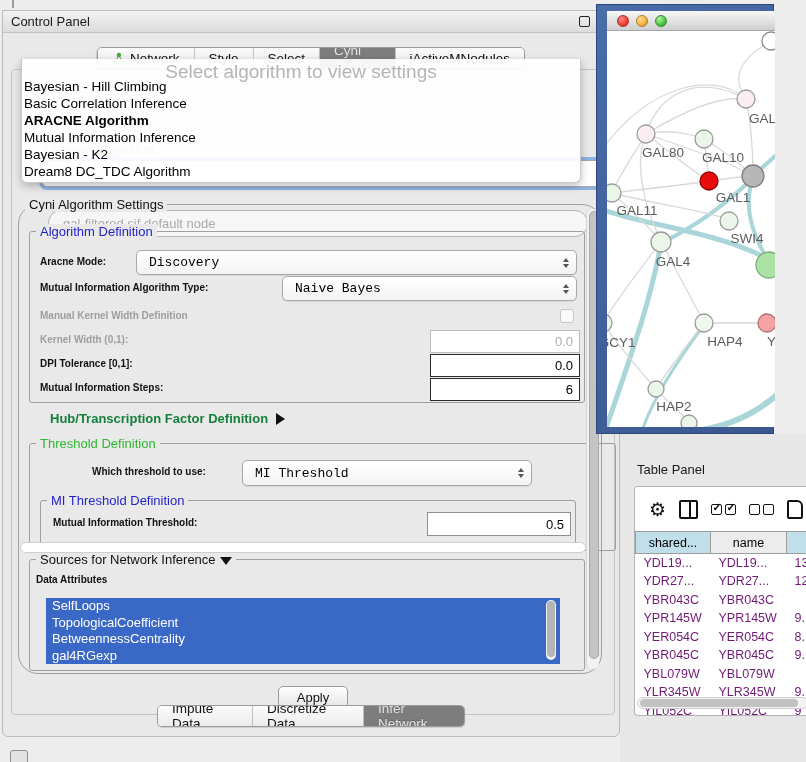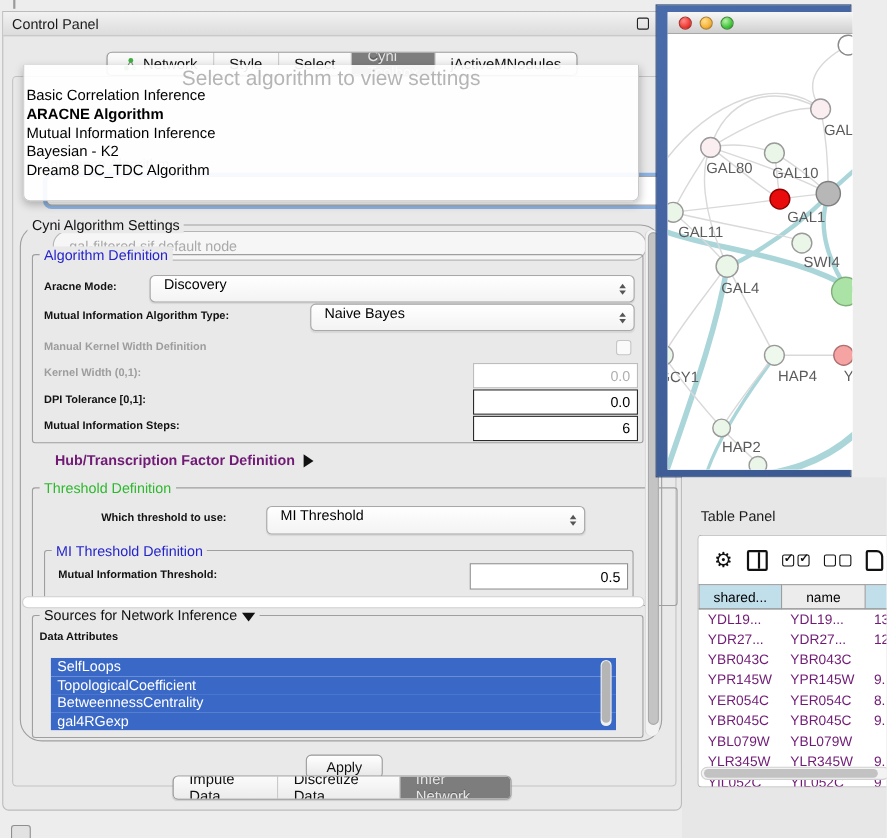--- a/index.html
+++ b/index.html
@@ -56,34 +56,34 @@
 
   #cyni-group { left:6px; top:134px; width:584px; height:470px;border-radius:20px; }
   #algdef-group { left:10px; top:26px; width:556px; height:172px; }
   #thr-group { left:10px; top:238px; width:587px; height:108px; }
   #mithr-group { left:10px; top:56px; width:536px; height:46px; }
   #src-group { left:10px; top:354px; width:556px; height:112px; }
 
   .lbl { position:absolute; font-size:10px; color:#111; font-weight:bold; white-space:nowrap; }
   .lbl.dim { color:#9d9d9d; font-weight:bold; }
   .combo { position:absolute; background:linear-gradient(#ffffff,#f3f3f3); border:1px solid #a8a8a8;
-    border-radius:5px; display:flex; align-items:flex-start; font-size:13px; color:#000;
-    padding:0 22px 0 12px; box-shadow:0 1px 1px rgba(0,0,0,.08); }
+    border-radius:5px; display:flex; align-items:center; font-size:13px; color:#000;
+    padding:0 22px 0 12px; box-shadow:0 1px 1px rgba(0,0,0,.08);font-family:Liberation Mono, monospace; }
   .combo .arrows { position:absolute; right:7px; top:50%; transform:translateY(-50%);
     display:flex; flex-direction:column; gap:2px; }
   .combo .arrows i { width:0; height:0; border-left:3.5px solid transparent; border-right:3.5px solid transparent; }
   .combo .arrows i.up { border-bottom:4px solid #555; }
   .combo .arrows i.dn { border-top:4px solid #555; }
   .field { position:absolute; background:#fff; font-size:13px; display:flex; align-items:center;
     justify-content:flex-end; padding:0 6px; }
   .field.enabled { border:1px solid #2b2b2b; color:#000; }
   .field.disabled { border:1px solid #bdbdbd; color:#b0b0b0; }
   .checkbox { position:absolute; width:14px; height:14px; border:1px solid #c6c6c6; border-radius:3px; background:#fafafa; }
 
-  .hub-row { position:absolute; left:10px; top:206px; font-size:13px; font-weight:bold; color:#701a75;
+  .hub-row { position:absolute; left:10px; top:206px; font-size:13px; font-weight:bold; color:#15803d;
     display:flex; align-items:center; gap:8px;padding-left:21px; }
   .tri-right { width:0; height:0; border-top:6px solid transparent; border-bottom:6px solid transparent; border-left:9px solid #111; }
   .tri-down { display:inline-block; width:0; height:0; border-left:6px solid transparent; border-right:6px solid transparent; border-top:8px solid #111; vertical-align:middle; margin-left:4px; }
 
   .attr-list { position:absolute; left:16px; top:38px; width:514px; height:66px; background:#fff; overflow:hidden; }
   .attr-item { background:#3a68c6; color:#fff; font-size:13px; height:16.5px; line-height:16.5px; padding-left:6px; }
   .list-vscroll { position:absolute; right:2px; top:2px; width:10px; height:60px; background:#f0f0f0; border-radius:5px; }
   .list-vscroll .thumb { position:absolute; left:1px; top:1px; width:8px; height:56px; background:#b5b5b5; border-radius:4px; }
 
   .main-vscroll { position:absolute; right:2px; top:4px; width:13px; height:460px; background:#f2f2f2;
@@ -276,20 +276,21 @@
       </div>
 
       <div class="hscroll"></div>
 
       <button id="apply-btn">Apply</button>
     </div>
 
     <div id="algo-dropdown">
       <div class="placeholder">Select algorithm to view settings</div>
       <div id="dd-items">
+          <div class="dd-item">Bayesian - Hill Climbing</div>
           <div class="dd-item">Basic Correlation Inference</div>
           <div class="dd-item bold">ARACNE Algorithm</div>
           <div class="dd-item">Mutual Information Inference</div>
           <div class="dd-item">Bayesian - K2</div>
           <div class="dd-item">Dream8 DC_TDC Algorithm</div>
         </div>
     </div>
 
     <div class="tabstrip" id="bottom-tabs">
         <div class="tab">

